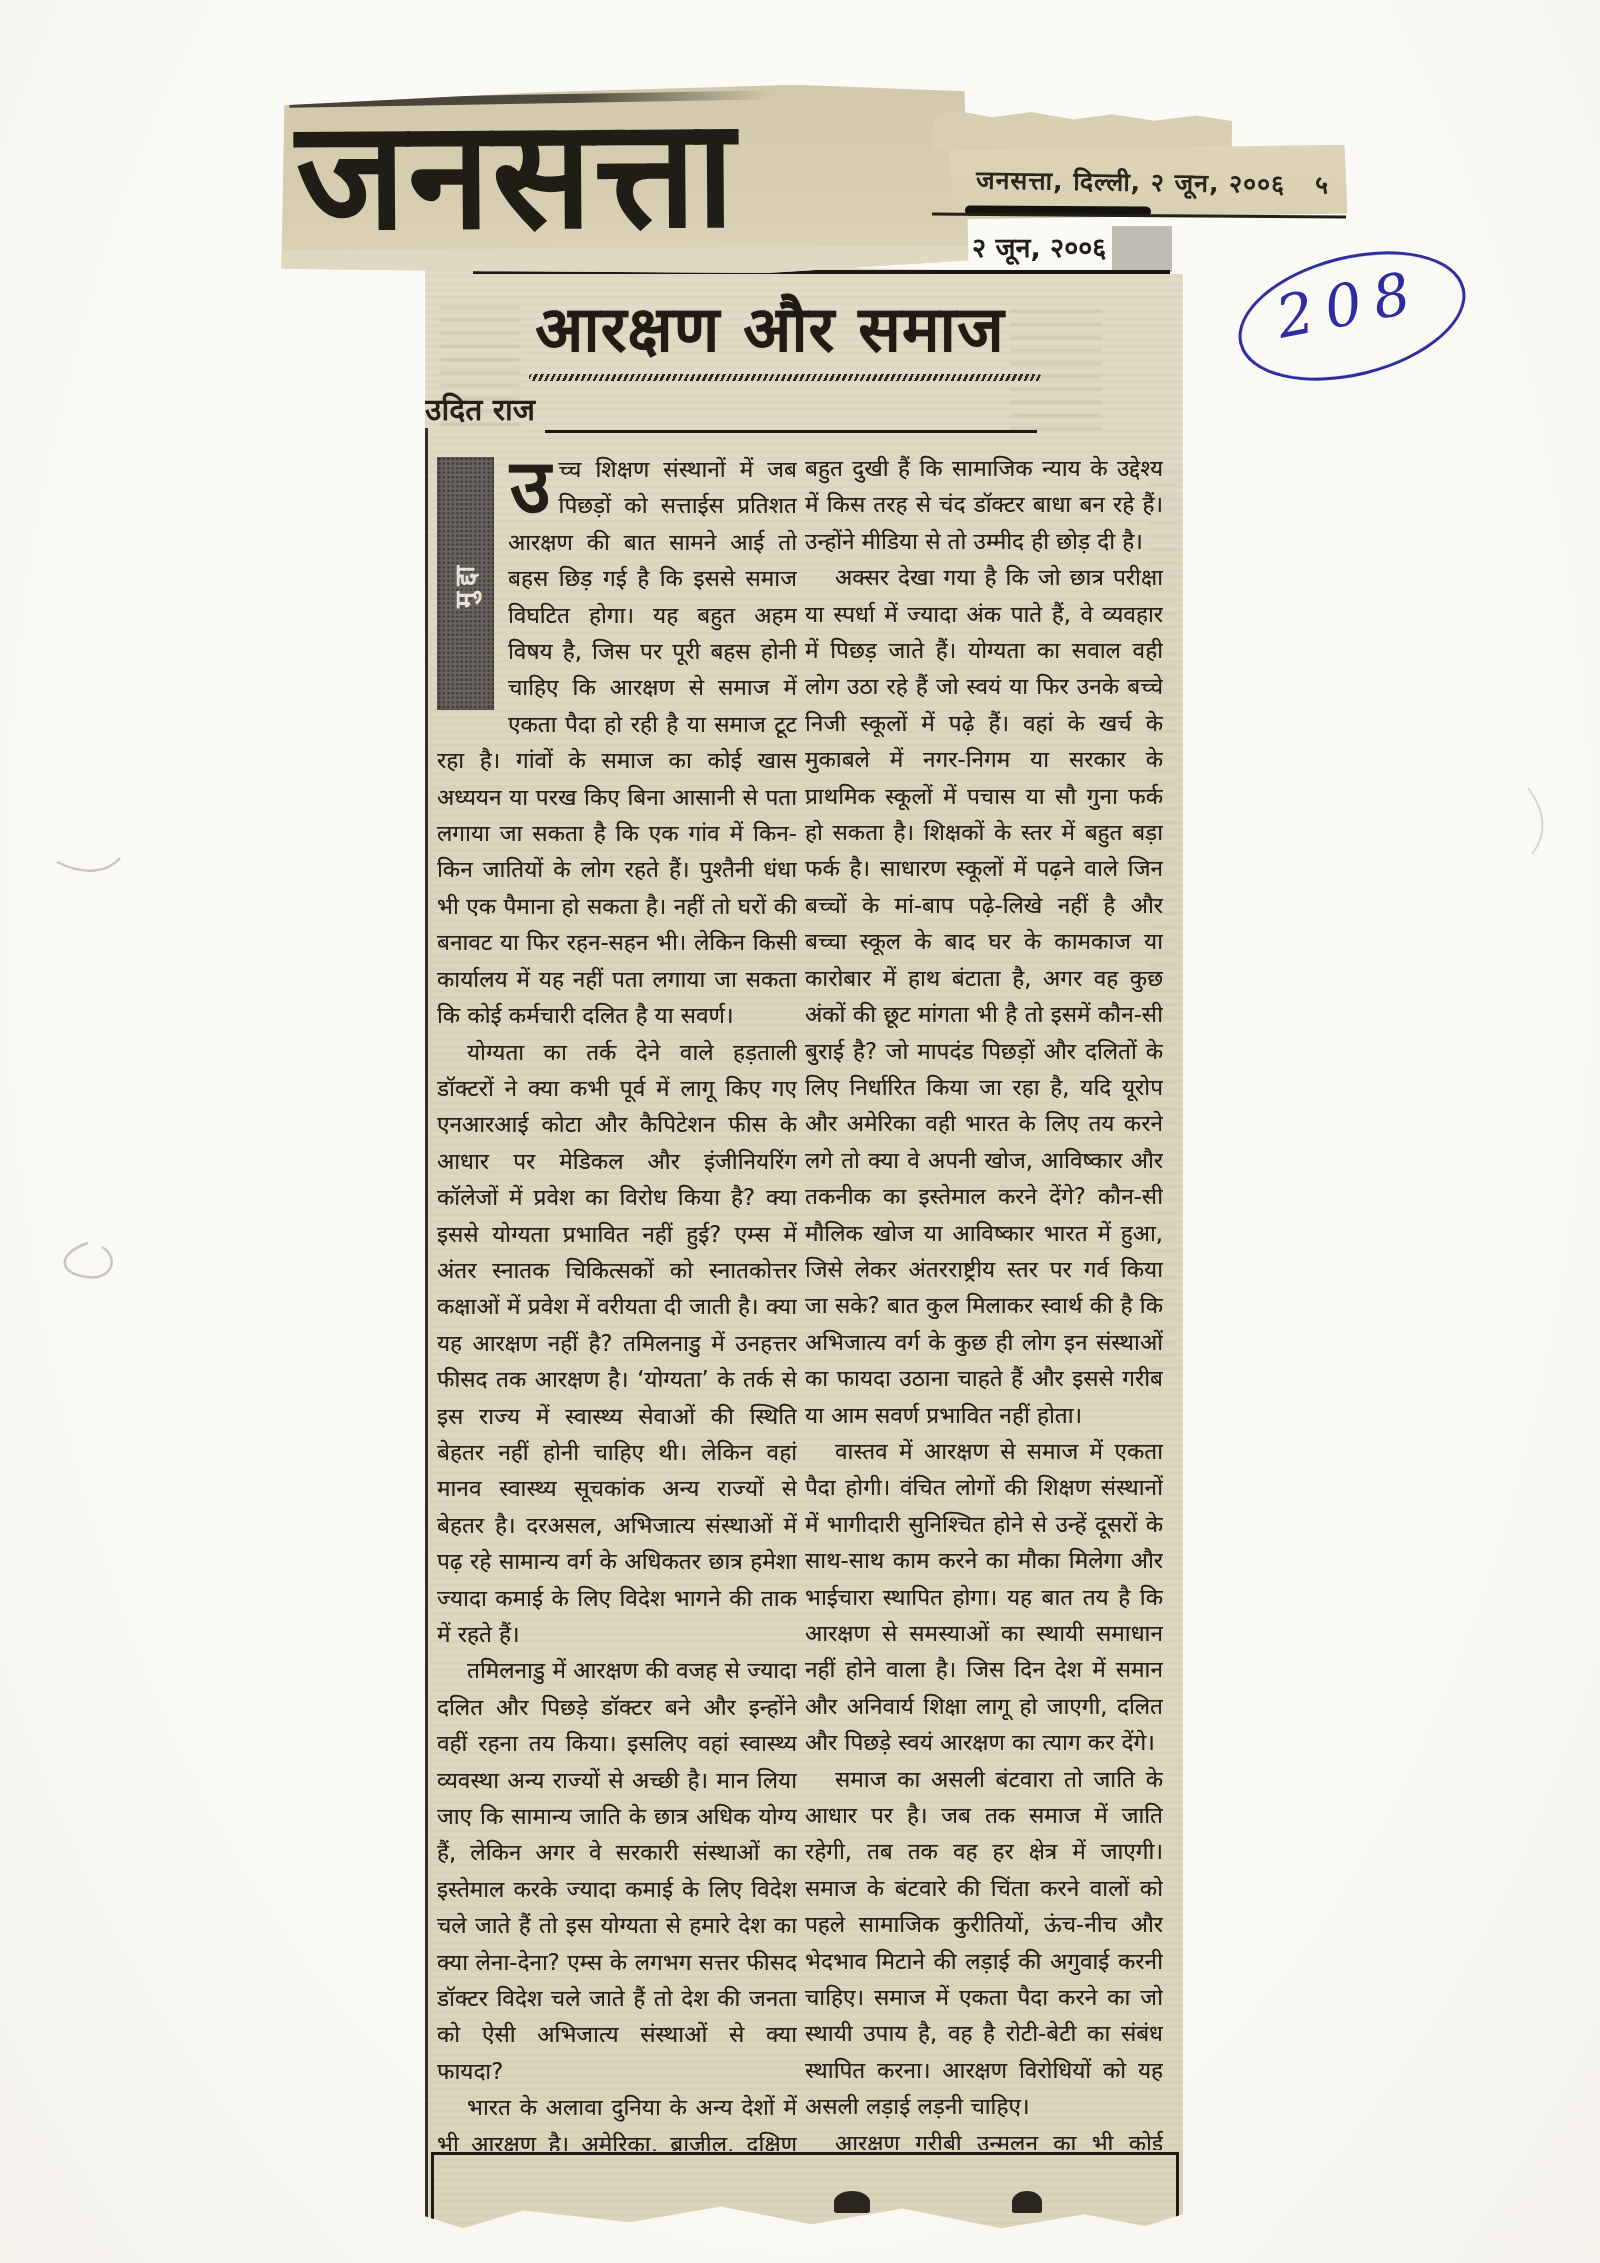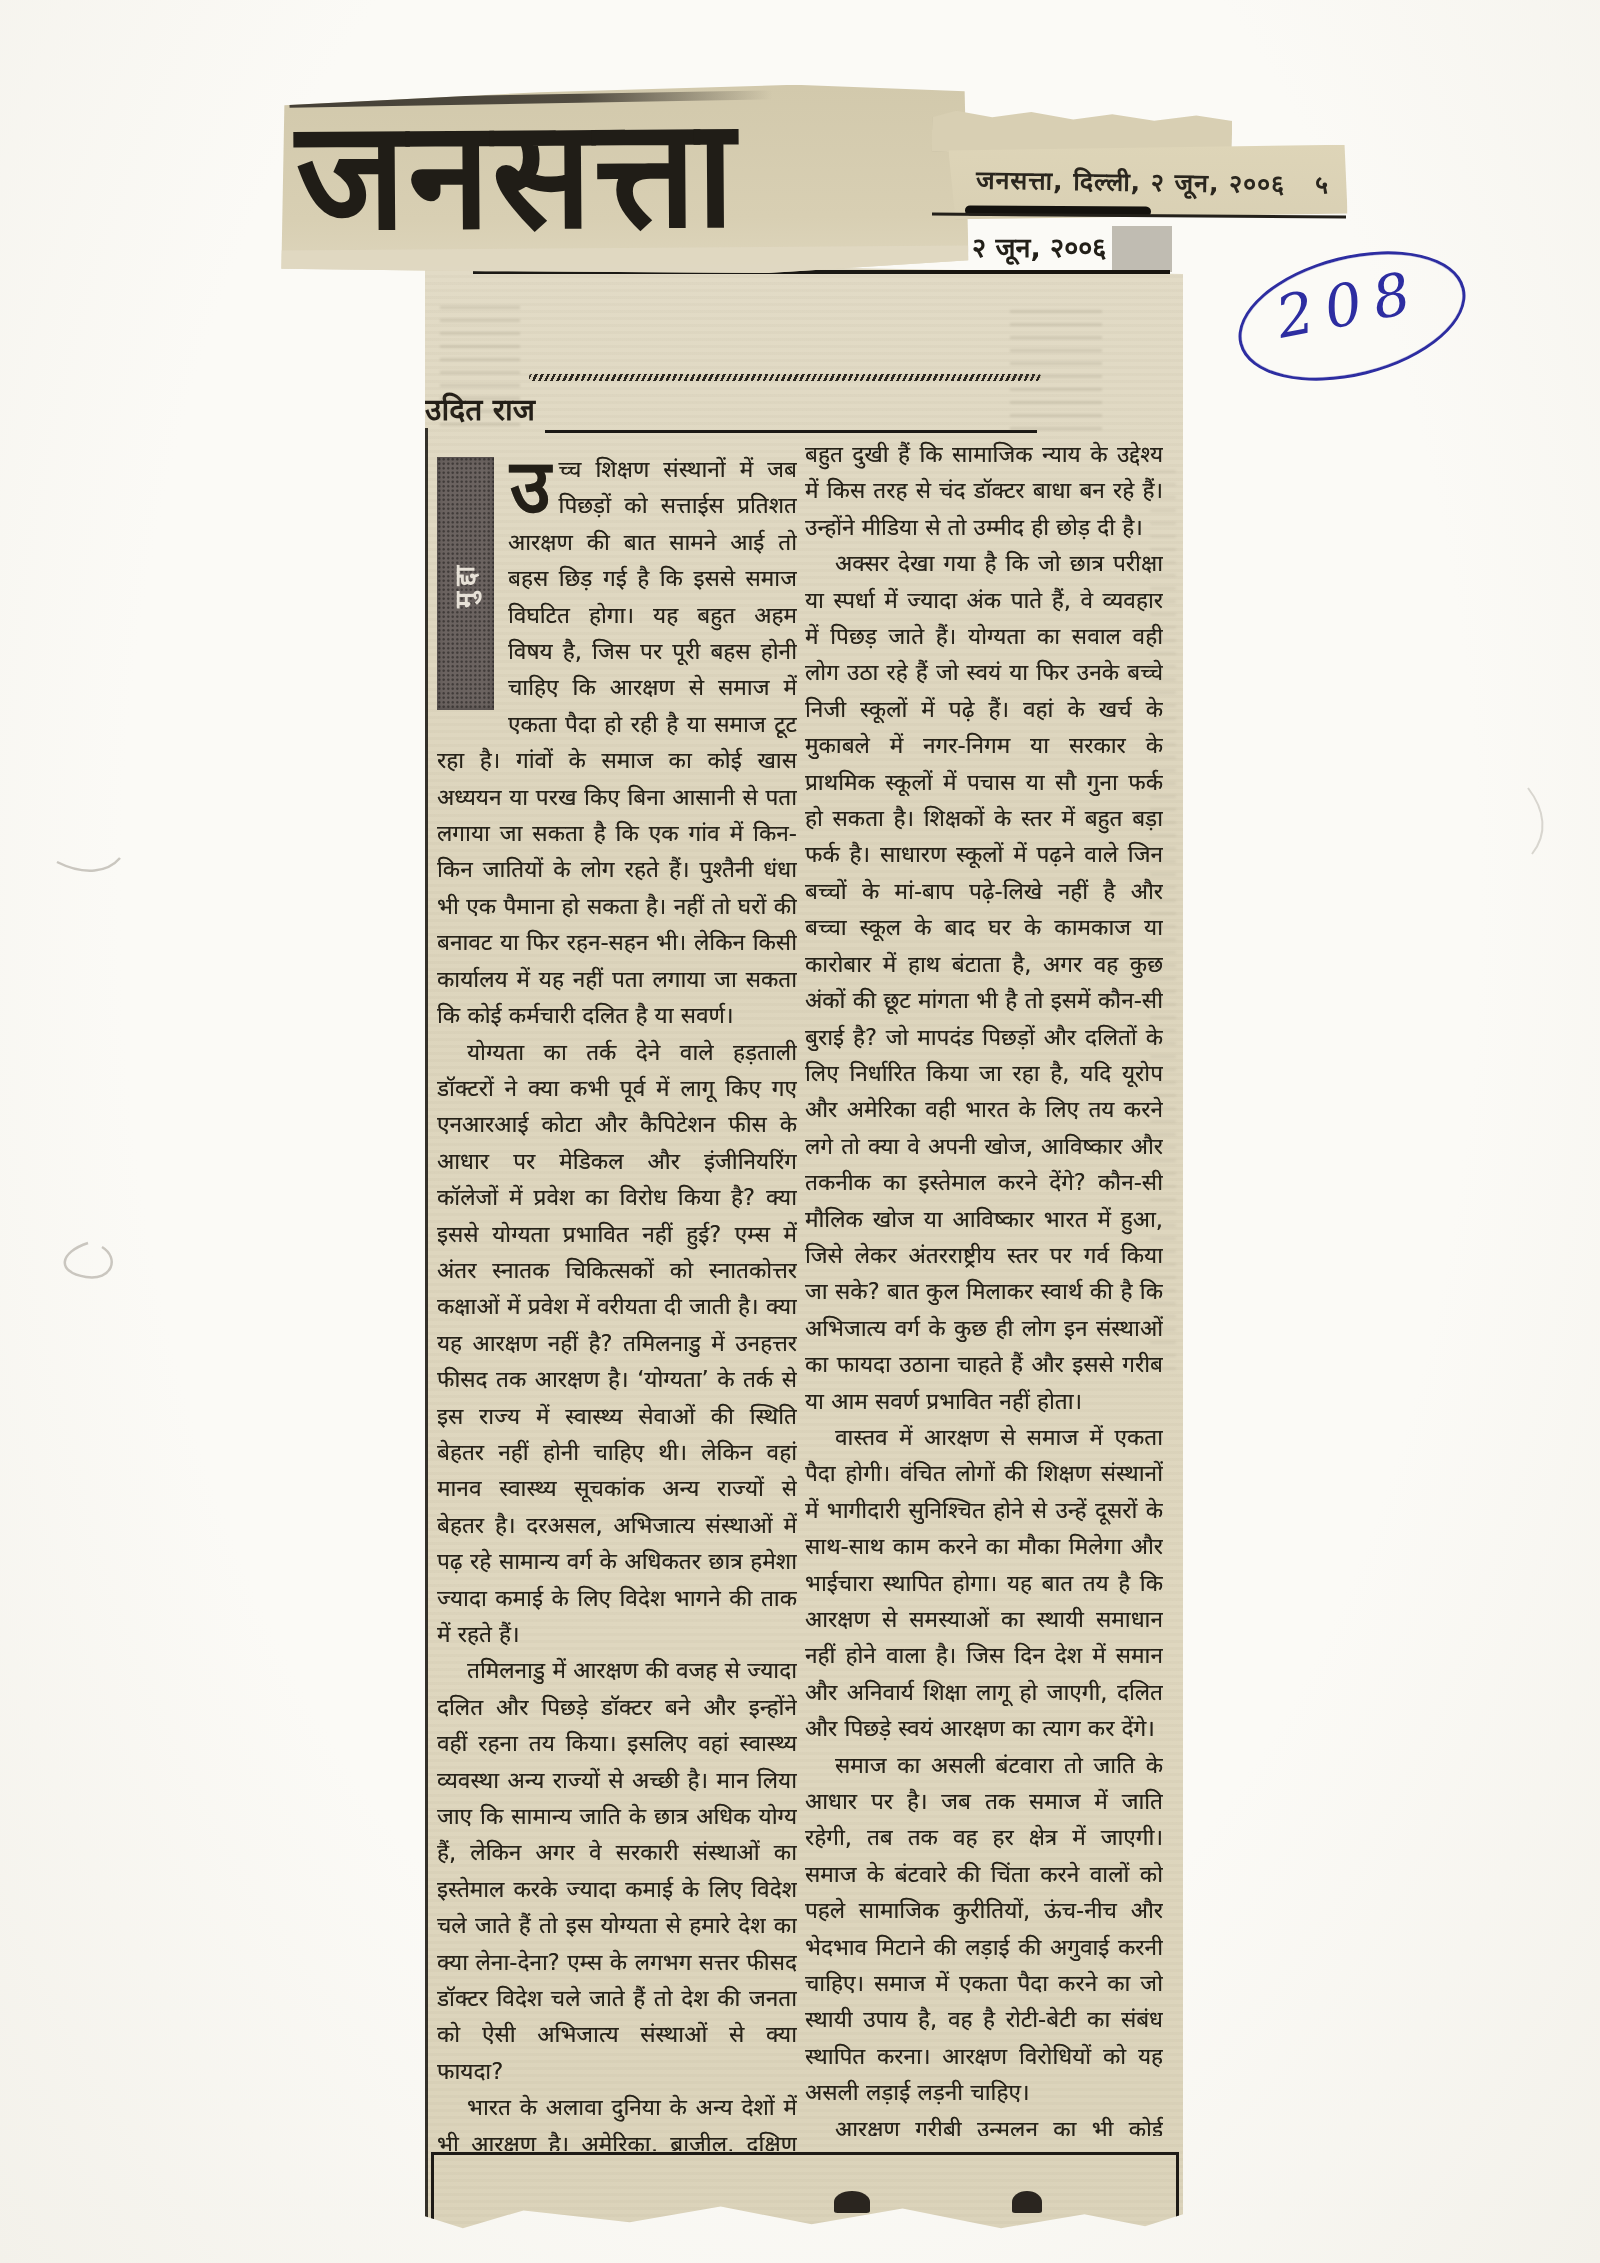--- a/index.html
+++ b/index.html
@@ -74,21 +74,21 @@
   .byline{position:absolute;left:0;top:120px;width:690px;text-align:left;
     font-size:30px;font-weight:700;color:#241f18;}
   .byline-rule{position:absolute;left:120px;top:162px;width:492px;height:3px;
     background:#1b1915;}
 
   .col{position:absolute;font-size:22.6px;line-height:36.4px;text-align:justify;
     color:#262219;text-shadow:0 0 .4px rgba(40,35,25,.55);overflow:hidden;}
   .col p{margin:0;text-indent:30px;}
   .col p.noindent{text-indent:0;}
   .col-left{left:12px;top:183px;width:360px;height:1700px;}
-  .col-right{left:380px;top:168px;width:358px;height:1700px;}
+  .col-right{left:380px;top:182px;width:358px;height:1700px;}
 
   .kicker{float:left;width:57px;height:253px;margin:6px 14px 4px 0;position:relative;
     background-color:#6b6360;
     background-image:radial-gradient(#3f3a38 1px,transparent 1.4px);
     background-size:4.5px 4.5px;box-shadow:inset 0 0 6px rgba(0,0,0,.35);}
   .kicker-text{position:absolute;inset:0;display:flex;align-items:center;justify-content:center;
     writing-mode:vertical-rl;transform:rotate(180deg);color:#efe9df;font-size:27px;
     font-weight:700;letter-spacing:6px;opacity:.95;}
   .dropcap{float:left;font-size:74px;line-height:58px;font-weight:800;color:#231f17;
     margin:6px 8px 0 2px;}
@@ -110,20 +110,21 @@
   .artifacts{position:absolute;left:0;top:0;pointer-events:none;}
 </style>
 </head>
 <body>
 
 <div class="canvas">
 
   <div class="article-piece">
     <div class="article-left-edge"></div>
     <div class="article-top-rule"></div>
+    <h1 class="article-title">आरक्षण और समाज</h1>
     <div class="title-ornament-rule"></div>
     <div class="byline">उदित राज</div>
     <div class="byline-rule"></div>
 
     <div class="col col-left">
       <p class="noindent">
         <span class="kicker">
           <span class="kicker-text">मुद्दा</span>
         </span><span class="dropcap">उ</span><span>च्च शिक्षण संस्थानों में जब पिछड़ों को सत्ताईस प्रतिशत आरक्षण की बात सामने आई तो बहस छिड़ गई है कि इससे समाज विघटित होगा। यह बहुत अहम विषय है, जिस पर पूरी बहस होनी चाहिए कि आरक्षण से समाज में एकता पैदा हो रही है या समाज टूट रहा है। गांवों के समाज का कोई खास अध्ययन या परख किए बिना आसानी से पता लगाया जा सकता है कि एक गांव में किन-किन जातियों के लोग रहते हैं। पुश्तैनी धंधा भी एक पैमाना हो सकता है। नहीं तो घरों की बनावट या फिर रहन-सहन भी। लेकिन किसी कार्यालय में यह नहीं पता लगाया जा सकता कि कोई कर्मचारी दलित है या सवर्ण।</span>
       </p>

